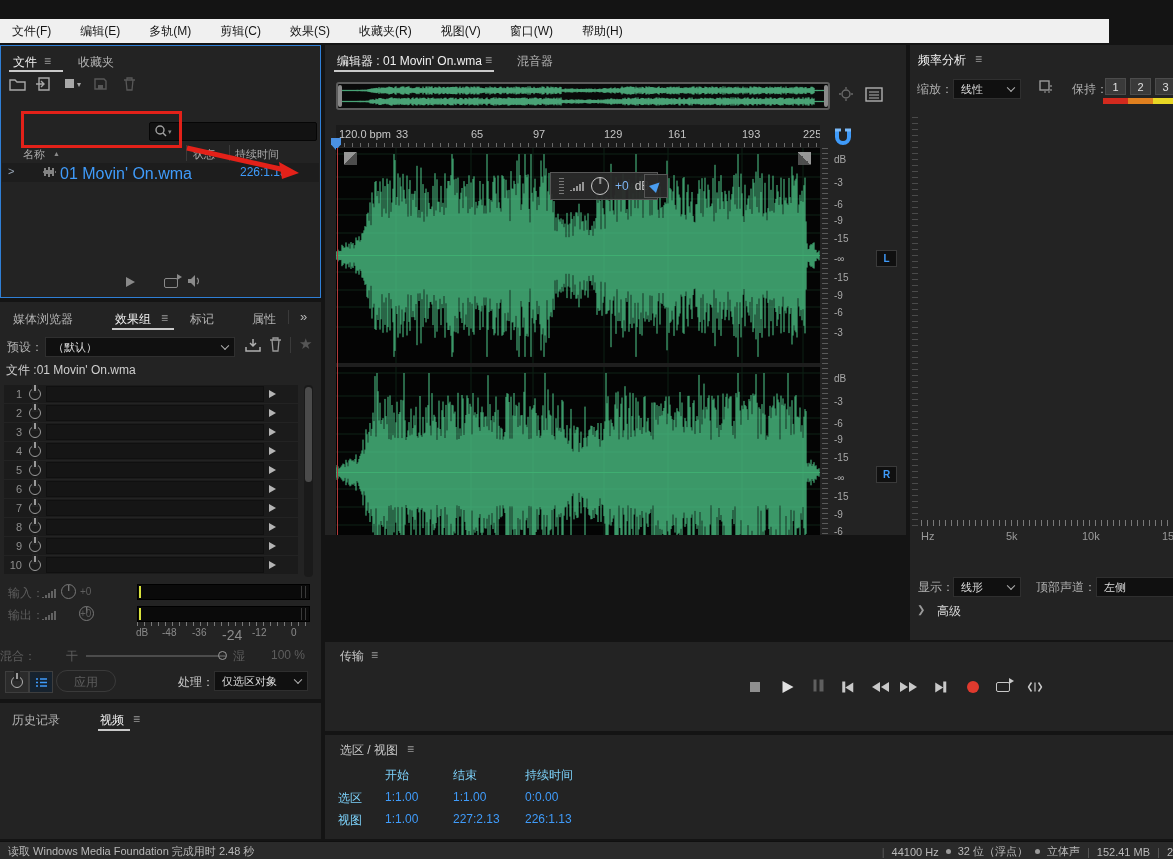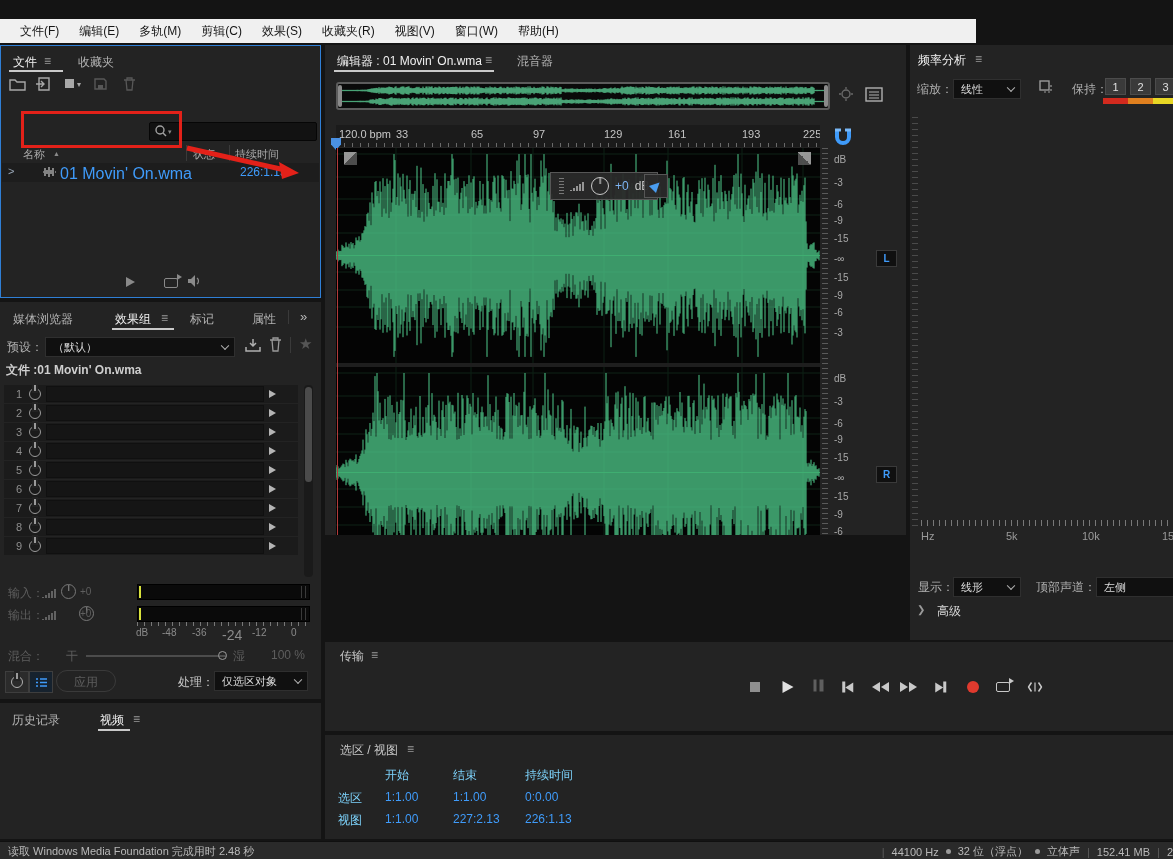--- a/index.html
+++ b/index.html
@@ -8,21 +8,21 @@
        -webkit-font-smoothing:antialiased;}
   .abs{position:absolute;}
   i,em,b{font-style:normal;}
 
   
   .titlebar{position:absolute;left:0;top:0;width:1173px;height:19px;background:#0b0b12;overflow:hidden;}
   .blob{position:absolute;top:0;height:19px;filter:blur(3px);opacity:.9;}
   .au-logo{position:absolute;left:4px;top:2px;width:15px;height:15px;background:#0d3434;border:1px solid #2ee0c9;
            color:#2ee0c9;font-size:9px;font-weight:700;text-align:center;line-height:14px;box-sizing:border-box;}
   .app-title{position:absolute;left:26px;top:3px;font-size:11px;color:#d8d8d8;}
-  .menubar{position:absolute;left:0;top:19px;width:976px;height:24px;background:#f0f0f0;display:flex;align-items:center;padding-left:10px;box-sizing:border-box;}
+  .menubar{position:absolute;left:0;top:19px;width:1109px;height:24px;background:#f0f0f0;display:flex;align-items:center;padding-left:2px;box-sizing:border-box;gap:9px;}
   .menu-item{color:#151515;font-size:12px;padding:0 10px;line-height:24px;}
 
   
   .panel{position:absolute;background:#232323;overflow:hidden;}
   .tab{font-size:12px;color:#b4b4b4;}
   .tab.active{color:#f0f0f0;}
   .underline{position:absolute;height:2px;background:#c9c9c9;}
   .ham{color:#9a9a9a;font-size:12px;}
   .dd{position:absolute;background:#101010;border:1px solid #2f2f2f;color:#dcdcdc;font-size:11px;
       line-height:18px;padding:0 16px 0 7px;box-sizing:border-box;white-space:nowrap;overflow:hidden;}
@@ -233,32 +233,33 @@
           <path d="M8 1v7M5 5l3 3 3-3" fill="none" stroke="#b0b0b0" stroke-width="1.5"></path>
           <path d="M1 9v4h14V9" fill="none" stroke="#b0b0b0" stroke-width="1.5"></path>
         </svg></span>
     <span class="abs" style="left:269px;top:35px">
       <svg width="13" height="15">
           <path d="M1 3h11M4 3V1h5v2M3 3l1 11h5l1-11" fill="none" stroke="#9a9a9a" stroke-width="1.3"></path>
         </svg></span>
     <div class="abs" style="left:290px;top:35px;width:1px;height:16px;background:#3a3a3a"></div>
     <span class="abs" style="left:299px;top:33px;color:#555;font-size:15px">★</span>
 
-    <span class="abs" style="left:6px;top:60px;color:#cfcfcf;font-size:12px;font-weight:700">文件 :01 Movin' On.wma</span>
+    <span class="abs" style="left:6px;top:60px;color:#cfcfcf;font-size:12px;font-weight:400">文件 :01 Movin' On.wma</span>
 
     <div class="abs" id="rack" style="left:0;top:83px;width:302px">
         <div class="rack-row"><span class="rack-num">1</span><span class="power abs" style="left:25px;top:3px"></span><span class="rack-slot"></span><span class="rack-arrow"></span></div>
         <div class="rack-row"><span class="rack-num">2</span><span class="power abs" style="left:25px;top:3px"></span><span class="rack-slot"></span><span class="rack-arrow"></span></div>
         <div class="rack-row"><span class="rack-num">3</span><span class="power abs" style="left:25px;top:3px"></span><span class="rack-slot"></span><span class="rack-arrow"></span></div>
         <div class="rack-row"><span class="rack-num">4</span><span class="power abs" style="left:25px;top:3px"></span><span class="rack-slot"></span><span class="rack-arrow"></span></div>
         <div class="rack-row"><span class="rack-num">5</span><span class="power abs" style="left:25px;top:3px"></span><span class="rack-slot"></span><span class="rack-arrow"></span></div>
         <div class="rack-row"><span class="rack-num">6</span><span class="power abs" style="left:25px;top:3px"></span><span class="rack-slot"></span><span class="rack-arrow"></span></div>
         <div class="rack-row"><span class="rack-num">7</span><span class="power abs" style="left:25px;top:3px"></span><span class="rack-slot"></span><span class="rack-arrow"></span></div>
         <div class="rack-row"><span class="rack-num">8</span><span class="power abs" style="left:25px;top:3px"></span><span class="rack-slot"></span><span class="rack-arrow"></span></div>
         <div class="rack-row"><span class="rack-num">9</span><span class="power abs" style="left:25px;top:3px"></span><span class="rack-slot"></span><span class="rack-arrow"></span></div>
+        <div class="rack-row"><span class="rack-num">10</span><span class="power abs" style="left:25px;top:3px"></span><span class="rack-slot"></span><span class="rack-arrow"></span></div>
       </div>
     <div class="abs" style="left:304px;top:83px;width:9px;height:192px;background:#1a1a1a;border-radius:4px">
       <i class="abs" style="left:1px;top:2px;width:7px;height:95px;background:#4b4b4b;border-radius:4px"></i>
     </div>
 
     
     <span class="lbl dim abs" style="left:8px;top:283px">输入：</span>
     <span class="abs mgly" style="left:42px;top:286px"><svg width="15" height="11">
           <path d="M1 10V9M4 10V7M7 10V5M10 10V3M13 10V1" stroke="#787878" stroke-width="1.5"></path>
         </svg></span>
@@ -284,21 +285,21 @@
     <div class="abs" id="meter-scale" style="left:0;top:325px;width:321px;height:12px">
         <span class="abs" style="left: 136px; top: 0px; font-size: 10px; color: rgb(138, 138, 138);">dB</span>
         <span class="abs" style="left: 162px; top: 0px; font-size: 10px; color: rgb(138, 138, 138);">-48</span>
         <span class="abs" style="left: 192px; top: 0px; font-size: 10px; color: rgb(138, 138, 138);">-36</span>
         <span class="abs" style="left: 222px; top: 0px; font-size: 14px; color: rgb(138, 138, 138);">-24</span>
         <span class="abs" style="left: 252px; top: 0px; font-size: 10px; color: rgb(138, 138, 138);">-12</span>
         <span class="abs" style="left: 291px; top: 0px; font-size: 10px; color: rgb(138, 138, 138);">0</span>
       </div>
 
     
-    <span class="lbl dim abs" style="left:8px;top:346px">混合：</span>
+    <span class="lbl dim abs" style="left:0;top:346px">混合：</span>
     <span class="abs dim" style="left:66px;top:346px">干</span>
     <div class="abs" style="left:86px;top:353px;width:140px;height:2px;background:#4c4c4c"></div>
     <span class="abs" style="left:218px;top:349px;width:9px;height:9px;border:1.5px solid #9a9a9a;border-radius:50%;box-sizing:border-box"></span>
     <span class="abs dim" style="left:233px;top:346px">湿</span>
     <span class="abs dim" style="left:271px;top:346px">100 %</span>
 
     
     <div class="abs" style="left:5px;top:369px;width:22px;height:20px;background:#2b2b2b;border:1px solid #3e3e3e;display:flex;align-items:center;justify-content:center">
         <span class="power" style="border-color:#b0b0b0"></span>
       </div>

